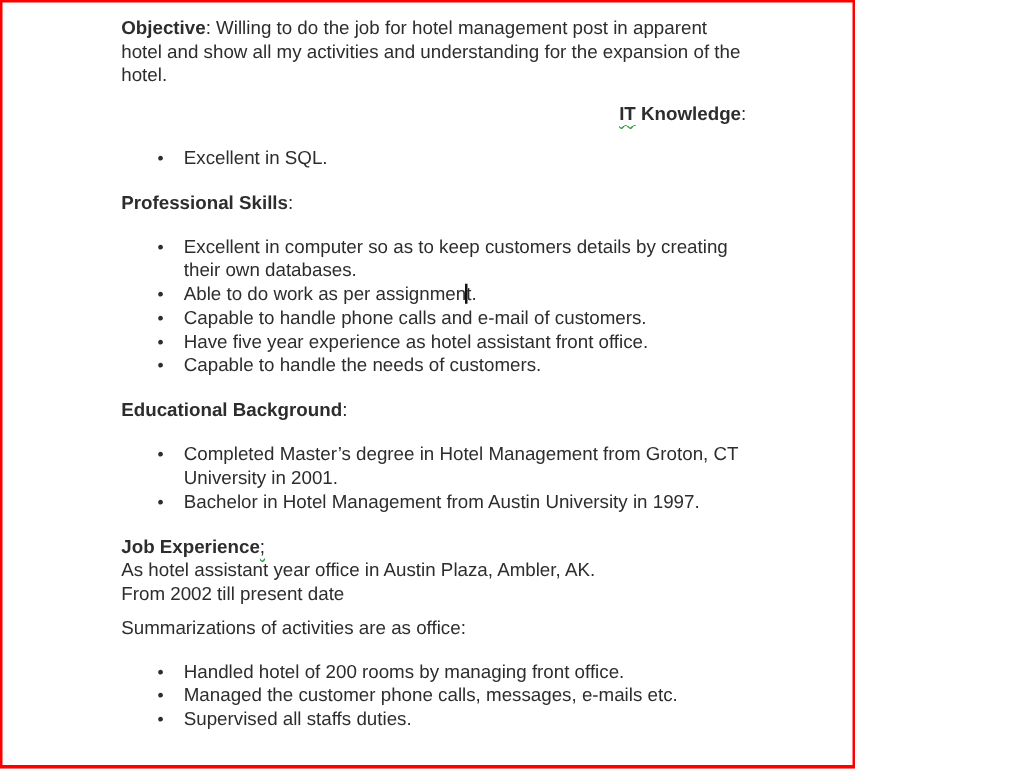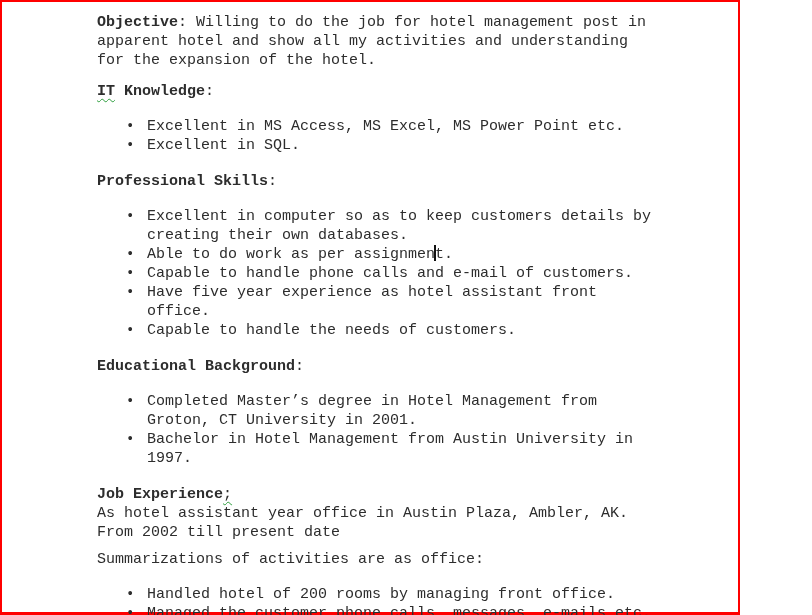--- a/index.html
+++ b/index.html
@@ -6,33 +6,33 @@
     --border-color:#ff0000;
     --text-color:#2d2d2d;
     --squiggle-color:#2e9e3e;
     --caret-color:#111111;
     --page-bg:#ffffff;
   }
   html,body{margin:0;padding:0;}
   body{width:812px;height:615px;overflow:hidden;background:#fff;}
   .page{
     box-sizing:border-box;
-    width:740px;height:615px;
+    width:684px;height:615px;
     border:2px solid var(--border-color);
     border-bottom-width:3px;
     padding:11px 85px 0 95px;
     background:var(--page-bg);
-    font-family:Liberation Mono, monospace;
+    font-family:Liberation Sans, sans-serif;
     font-size:15px;line-height:19px;
     color:var(--text-color);
   }
   p{margin:0;}
   .para{margin:0 0 12px 0;}
   .heading{margin:17px 0 0 0;}
-  .heading-it{margin-top:0;}
+  .heading-it{margin-top:0;text-align:right;}
   strong{font-weight:bold;}
   ul.bullets{
     list-style:none;
     margin:16px 0 0 0;
     padding:0 0 0 27px;
   }
   ul.bullets li{
     position:relative;
     padding-left:23px;
   }
@@ -63,21 +63,20 @@
 </head>
 <body>
 
 <main class="page">
 
   <p class="para"><strong>Objective</strong><span>: </span><span>Willing to do the job for hotel management post in apparent hotel and show all my activities and understanding for the expansion of the hotel.</span></p>
 
   <section>
     <p class="heading heading-it"><strong class="squiggle">IT</strong><strong> Knowledge</strong><span>:</span></p>
     <ul class="bullets">
-      <li>Excellent in MS Access, MS Excel, MS Power Point etc.</li>
       <li>Excellent in SQL.</li>
     </ul>
   </section>
 
   <section>
     <p class="heading"><strong>Professional Skills</strong><span>:</span></p>
     <ul class="bullets">
       <li>Excellent in computer so as to keep customers details by creating their own databases.</li>
       <li><span>Able to do work as per assignmen</span><span class="caret"></span><span>t.</span></li>
       <li>Capable to handle phone calls and e-mail of customers.</li>

